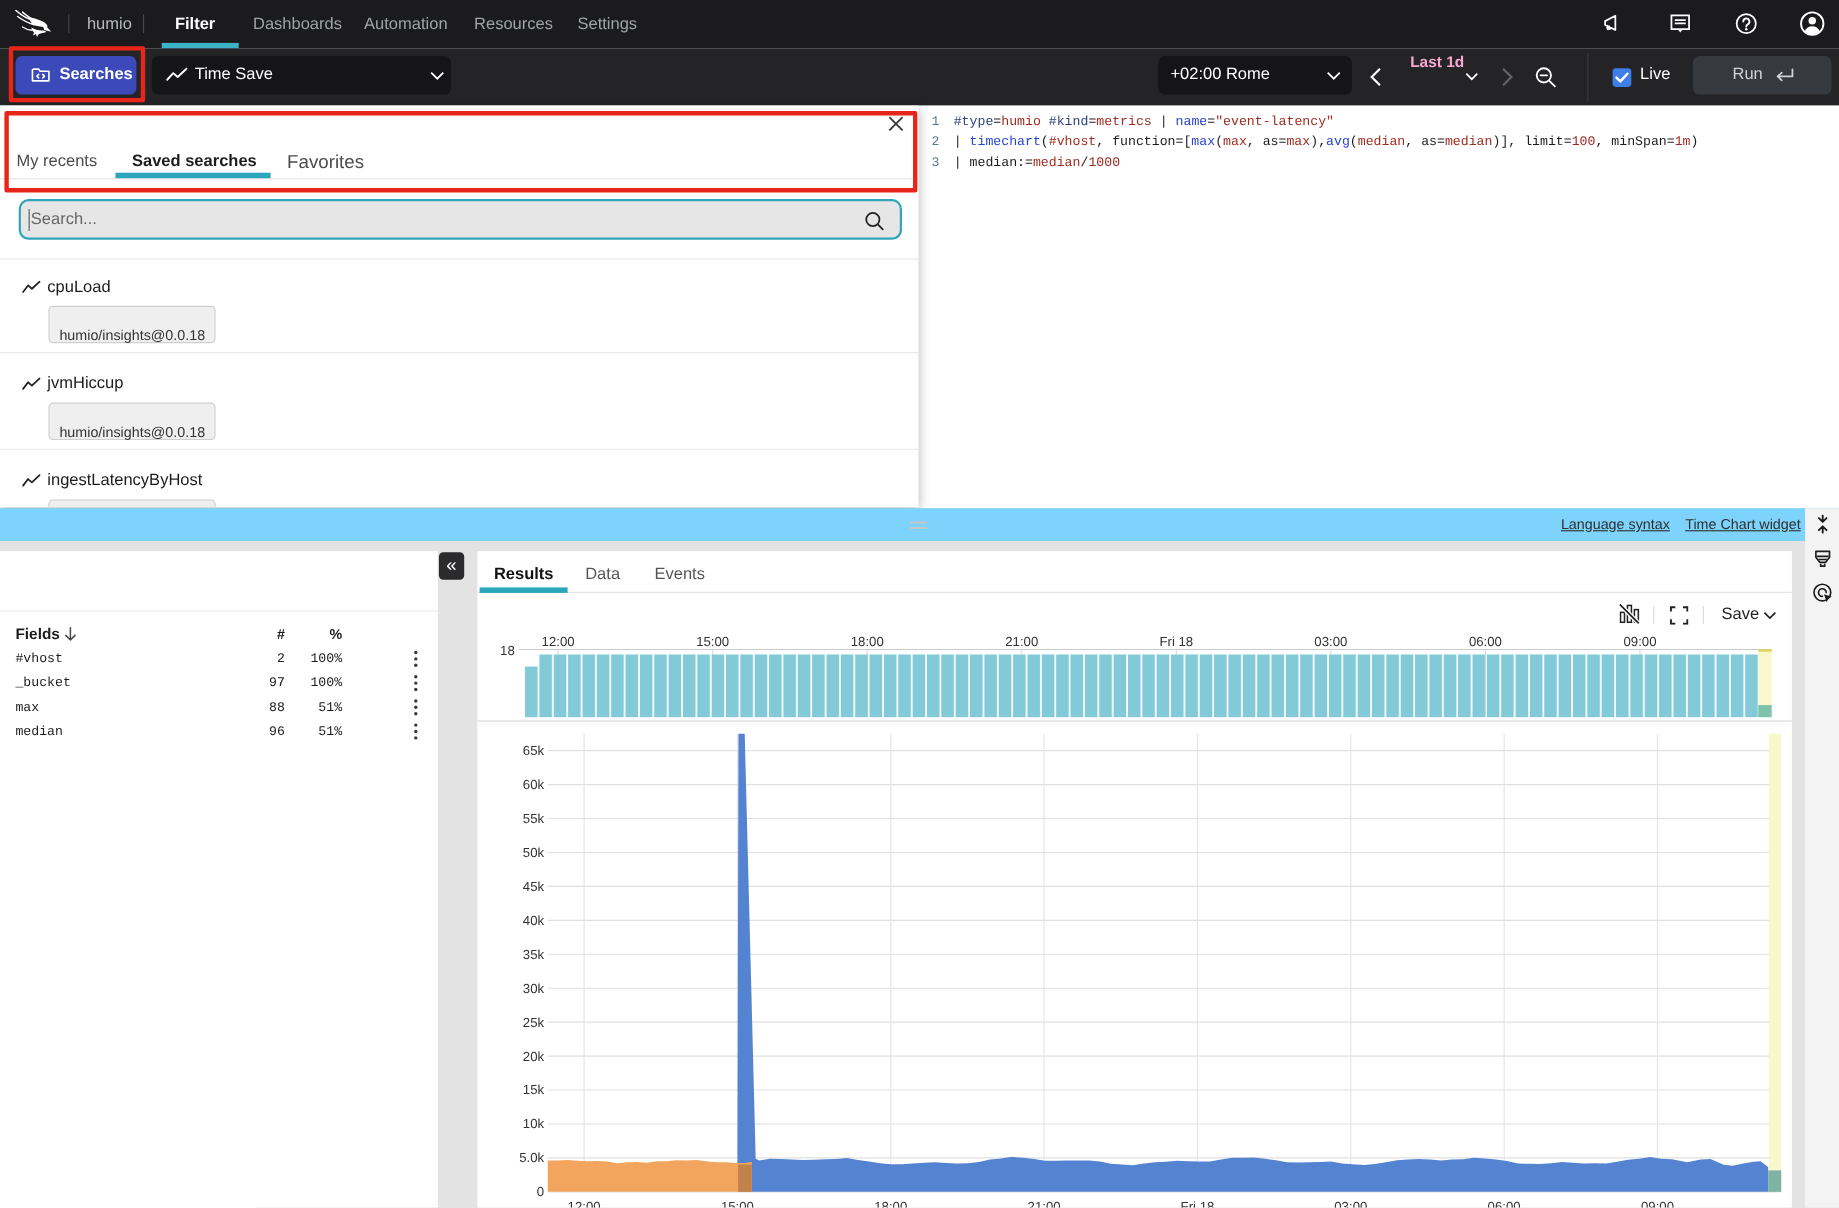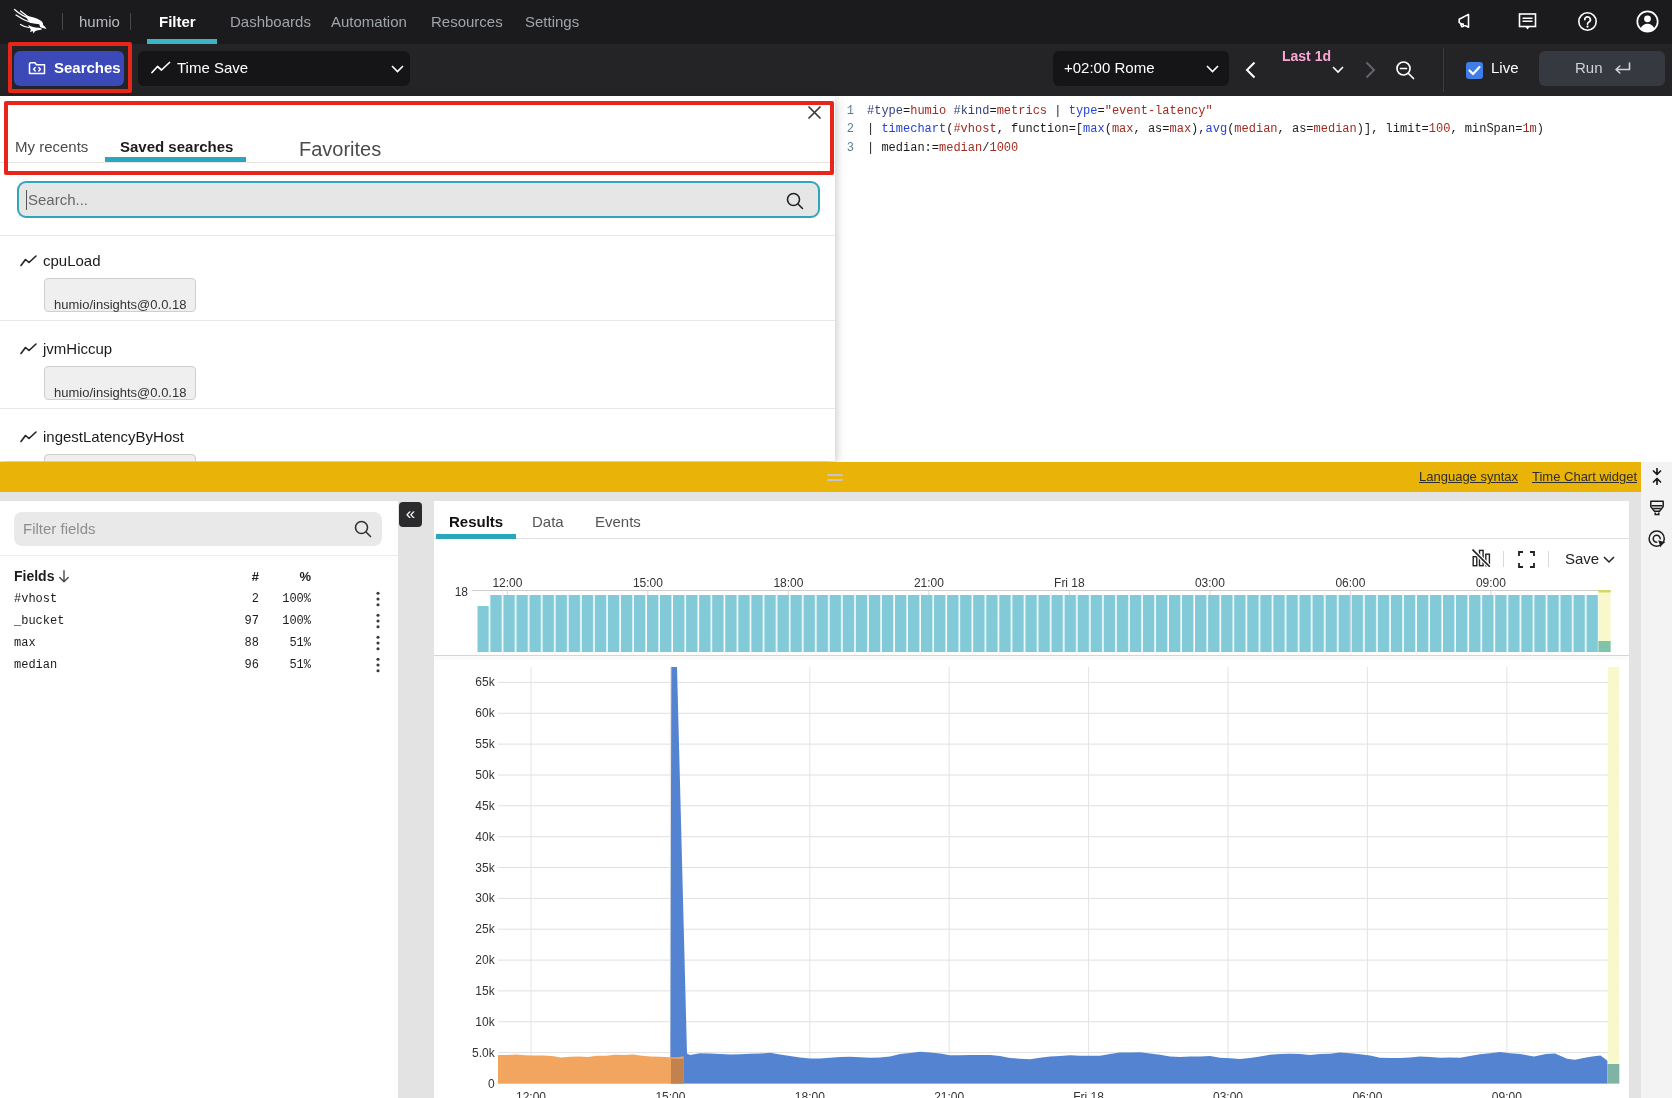--- a/index.html
+++ b/index.html
@@ -21,21 +21,21 @@
 
   
   #contentstrip { position:absolute; left:0; top:96px; width:1672px; height:366px; background:#fff; }
   #code { position:absolute; left:837px; top:5.5px; font-family:"Liberation Mono",monospace; font-size:12px; line-height:18.6px; white-space:pre; color:#1c1c1c; }
   .ln { display:inline-block; width:17px; text-align:right; margin-right:13px; color:#5b7c8a; }
   .cnav { color:#31427a; } .cfun { color:#2742d6; } .cval { color:#a02c21; }
 
   #popover { position:absolute; left:0; top:96px; width:835px; height:365px; background:#fff; box-shadow:0 3px 10px rgba(0,0,0,.28); overflow:hidden; }
 
   
-  #resizer { position:absolute; left:0; top:462px; width:1672px; height:30px; background:#eab308; }
+  #resizer { position:absolute; left:0; top:462px; width:1672px; height:30px; background:#7dd3fc; }
   .toplink { color:#2f2f2f; font-size:13px; text-decoration:underline; position:absolute; top:7px; }
 
   
   #leftcard { position:absolute; left:0; top:501px; width:398px; height:597px; background:#fff; }
   #rescard { position:absolute; left:434px; top:501px; width:1195px; height:597px; background:#fff;padding-left:41px; }
   #iconstrip { position:absolute; left:1641px; top:462px; width:31px; height:636px; background:#f3f3f3; }
 
   .frow { position:absolute; left:0; width:398px; height:22px; font-family:"Liberation Mono",monospace; font-size:12px; color:#1c1c1c; }
   .fname { position:absolute; left:14px; top:2px; }
   .fnum { position:absolute; left:200px; top:2px; width:59px; text-align:right; }
@@ -135,33 +135,33 @@
     </div>
     <span class="abs" style="left:1491px; top:15px; color:#fff; font-size:15px;">Live</span>
     <div id="btn-run">
       <span class="abs" style="left:36px; top:8px;">Run</span>
       <svg class="abs" style="left:75px;top:10px;" width="17" height="15" viewBox="0 0 17 15" fill="none" stroke="#ced3d9" stroke-width="1.6">
         <path d="M15.5,2 L15.5,8.5 L2.5,8.5 M5.8,5 L2,8.5 L5.8,12" stroke-linecap="round" stroke-linejoin="round"></path>
       </svg>
     </div>
   </div>
   <div id="contentstrip">
-    <div id="code"><span class="ln">1</span><span class="cnav">#type</span>=<span class="cval">humio</span> <span class="cnav">#kind</span>=<span class="cval">metrics</span> | <span class="cfun">type</span>=<span class="cval">"event-latency"</span>
+    <div id="code"><span class="ln">1</span><span class="cnav">#type</span>=<span class="cval">humio</span> <span class="cnav">#kind</span>=<span class="cval">metrics</span> | <span class="cfun">name</span>=<span class="cval">"event-latency"</span>
 <span class="ln">2</span>| <span class="cfun">timechart</span>(<span class="cval">#vhost</span>, function=[<span class="cfun">max</span>(<span class="cval">max</span>, as=<span class="cval">max</span>),<span class="cfun">avg</span>(<span class="cval">median</span>, as=<span class="cval">median</span>)], limit=<span class="cval">100</span>, minSpan=<span class="cval">1m</span>)
 <span class="ln">3</span>| median:=<span class="cval">median</span>/<span class="cval">1000</span></div>
   </div>
   <div id="popover">
     <svg class="abs" style="left:807px;top:9px;" width="15" height="15" viewBox="0 0 15 15" stroke="#3a3a3a" stroke-width="1.7">
       <path d="M1.5,1.5 L13.5,13.5 M13.5,1.5 L1.5,13.5"></path>
     </svg>
     <div class="abs" style="left:0;top:0;width:835px;height:67px;border-bottom:1px solid #e4e4e4;"></div>
     <div class="abs" style="left:15px;top:42px;font-size:15px;color:#4b4b4b;">My recents</div>
     <div class="abs" style="left:120px;top:42px;font-size:15px;color:#1c1c1c;font-weight:700;">Saved searches</div>
     <div class="abs" style="left:105px;top:61px;width:141px;height:5px;background:#2ba7bc;"></div>
-    <div class="abs" style="left:261px;top:42px;font-size:20px;color:#4b4b4b;margin-left:38px;">Favorites</div>
+    <div class="abs" style="left:261px;top:42px;font-size:17px;color:#4b4b4b;">Favorites</div>
     <div class="abs" style="left:17px;top:85px;width:803px;height:37px;background:#e6e6e6;border:2px solid #2fa6b9;border-radius:9px;">
       <div class="abs" style="left:7px;top:7px;width:1px;height:20px;background:#555;"></div>
       <span class="abs" style="left:9px;top:8px;font-size:15px;color:#666;">Search...</span>
       <svg class="abs" style="left:767px;top:9px;" width="18" height="18" viewBox="0 0 18 18" fill="none" stroke="#222" stroke-width="1.6">
         <circle cx="7.5" cy="7.5" r="6"></circle>
         <path d="M12,12 L16.5,16.5" stroke-linecap="round"></path>
       </svg>
     </div>
     <div class="abs" style="left:0;top:139px;width:835px;height:1px;background:#e8e8e8;"></div>
     <div class="srow" style="top:156px;">
@@ -190,27 +190,20 @@
   </div>
   <div id="resizer">
     <div class="abs" style="left:827px;top:12px;width:16px;height:2px;background:#c6c6c6;border-radius:1px;"></div>
     <div class="abs" style="left:827px;top:17px;width:16px;height:2px;background:#c6c6c6;border-radius:1px;"></div>
     <span class="toplink" style="left:1419px;">Language syntax</span>
     <span class="toplink" style="left:1532px;">Time Chart widget</span>
   </div>
   <div class="abs" style="left:0;top:492px;width:1672px;height:9px;background:#e3e3e3;"></div>
   <div id="leftcard">
     <div class="abs" style="left:0;top:0;width:398px;height:55px;border-bottom:1px solid #ececec;"></div>
-    <div class="abs" style="left:14px;top:11px;width:368px;height:34px;background:#e9e9e9;border-radius:8px;">
-      <span class="abs" style="left:9px;top:8px;font-size:15px;color:#8e8e8e;">Filter fields</span>
-      <svg class="abs" style="left:340px;top:8px;" width="18" height="18" viewBox="0 0 18 18" fill="none" stroke="#333" stroke-width="1.6">
-        <circle cx="7.5" cy="7.5" r="6"></circle>
-        <path d="M12,12 L16.5,16.5" stroke-linecap="round"></path>
-      </svg>
-    </div>
     <div class="abs" style="left:14px;top:67px;font-size:14px;font-weight:700;color:#1c1c1c;">Fields</div>
     <svg class="abs" style="left:58px;top:69px;" width="12" height="13" viewBox="0 0 12 13" fill="none" stroke="#4a4a4a" stroke-width="1.4">
       <path d="M6,0.8 L6,11 M1.8,7.6 L6,11.8 L10.2,7.6" stroke-linecap="round" stroke-linejoin="round"></path>
     </svg>
     <div class="abs" style="left:200px;top:68px;width:59px;font-size:13px;font-weight:700;color:#1c1c1c;text-align:right;">#</div>
     <div class="abs" style="left:260px;top:68px;width:51px;font-size:13px;font-weight:700;color:#1c1c1c;text-align:right;">%</div>
     <div class="frow" style="top:89px;">
       <span class="fname">#vhost</span>
       <span class="fnum">2</span>
       <span class="fpct">100%</span>

